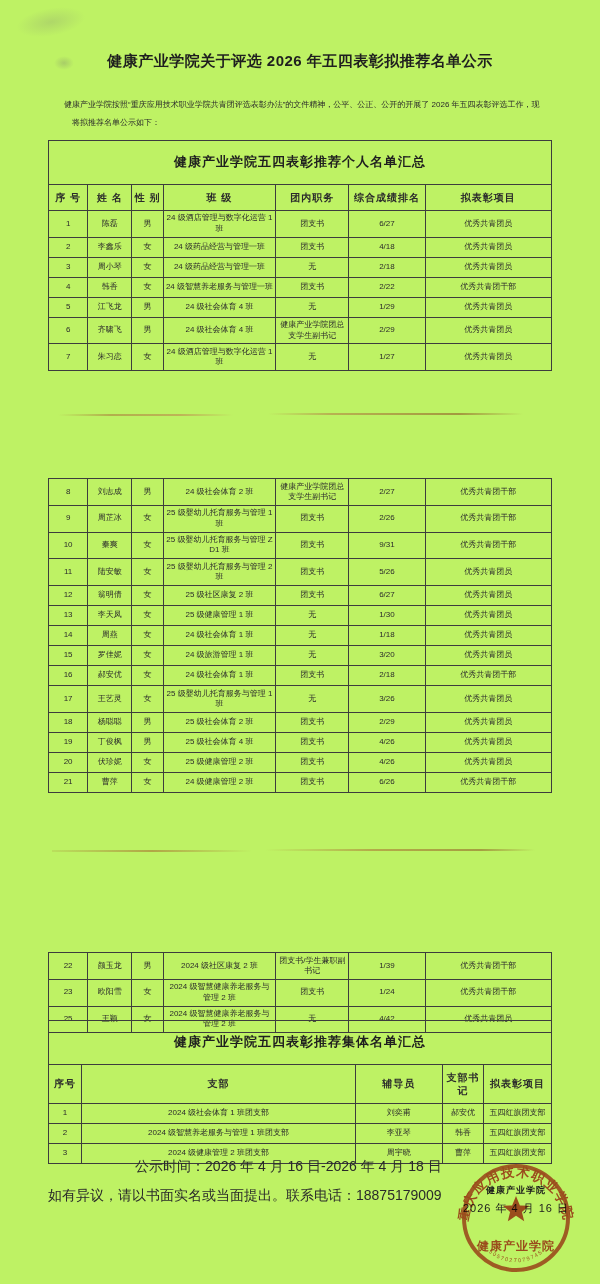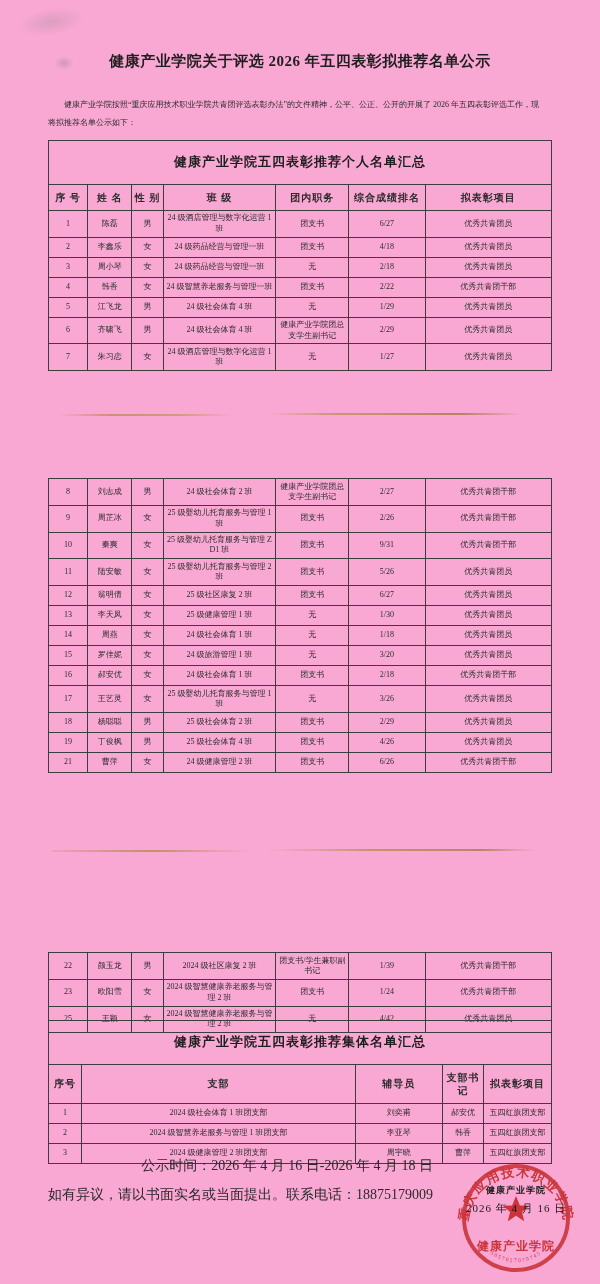--- a/index.html
+++ b/index.html
@@ -1,32 +1,32 @@
 <!DOCTYPE html>
 <html><head>
 <meta charset="utf-8">
 <style>
   html,body{margin:0;padding:0;}
   .page{
     position:relative;width:600px;height:1284px;overflow:hidden;
-    background:#f9a8d4;color:#262626;
-    font-family:Liberation Serif, serif;
+    background:#bef264;color:#262626;
+    font-family:Liberation Sans, sans-serif;
   }
   .smudge{position:absolute;border-radius:50%;pointer-events:none;}
   .smudge-a{left:16px;top:8px;width:70px;height:28px;transform:rotate(-10deg);
     background:radial-gradient(ellipse at center,rgba(120,120,120,.22),rgba(120,120,120,0) 70%);}
   .smudge-b{left:54px;top:56px;width:20px;height:14px;
     background:radial-gradient(ellipse at center,rgba(110,110,110,.28),rgba(110,110,110,0) 70%);}
   .doc-title{
     position:absolute;left:0;top:52px;width:100%;text-align:center;
     font-size:15px;font-weight:bold;letter-spacing:.5px;color:#1f1f1f;
   }
   .intro{position:absolute;left:48px;top:96px;width:510px;font-size:8px;line-height:2.2;color:#2a2a2a;}
   .intro .l1{text-indent:2em;white-space:nowrap;}
-  .intro .l2{white-space:nowrap;}
+  .intro .l2{white-space:nowrap;margin-left:24px;}
 
   table{border-collapse:collapse;table-layout:fixed;width:504px;background:transparent;}
   .sheet{position:absolute;left:48px;width:480px;}
   .t-a{top:140px;} .t-b{top:478px;} .t-c{top:908px;margin-top:44px;} .t-d{top:1020px;}
   td,th{
     border:1px solid #3d3d3d;text-align:center;vertical-align:middle;
     font-size:8px;line-height:1.3;padding:2.5px 2px;color:#2b2b2b;word-break:break-all;
   }
   table{border:1.5px solid #3d3d3d;}
   th{font-weight:bold;font-size:10px;padding:6px 2px;letter-spacing:1px;}
@@ -268,20 +268,29 @@
             <td>25 级社会体育 2 班</td>
             <td>团支书</td>
             <td>2/29</td>
             <td>优秀共青团员</td>
           </tr>
           <tr>
             <td>19</td>
             <td>丁俊枫</td>
             <td>男</td>
             <td>25 级社会体育 4 班</td>
+            <td>团支书</td>
+            <td>4/26</td>
+            <td>优秀共青团员</td>
+          </tr>
+          <tr>
+            <td>20</td>
+            <td>伏珍妮</td>
+            <td>女</td>
+            <td>25 级健康管理 2 班</td>
             <td>团支书</td>
             <td>4/26</td>
             <td>优秀共青团员</td>
           </tr>
           <tr>
             <td>21</td>
             <td>曹萍</td>
             <td>女</td>
             <td>24 级健康管理 2 班</td>
             <td>团支书</td>

